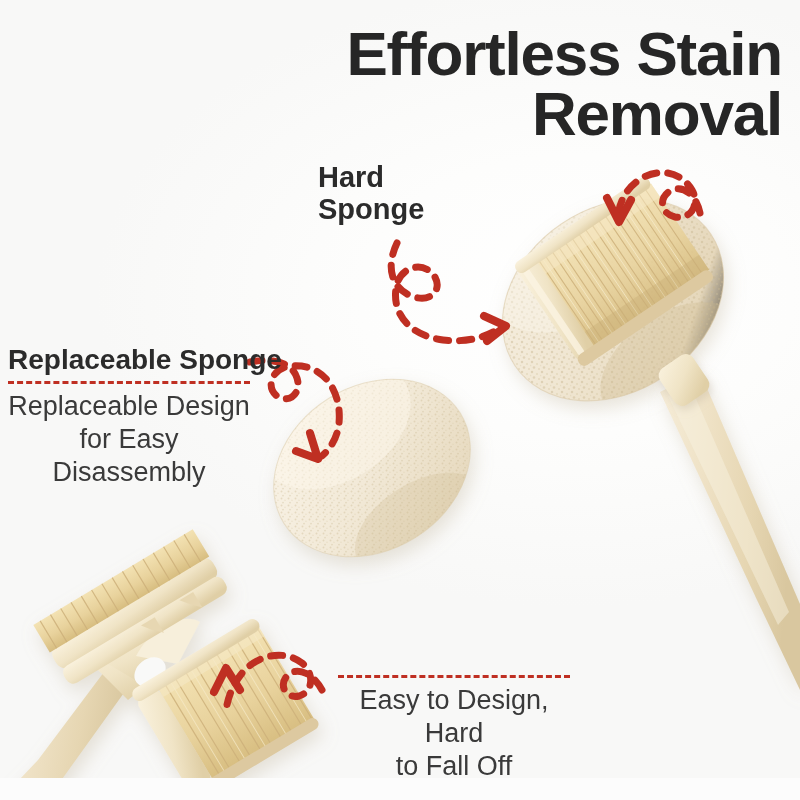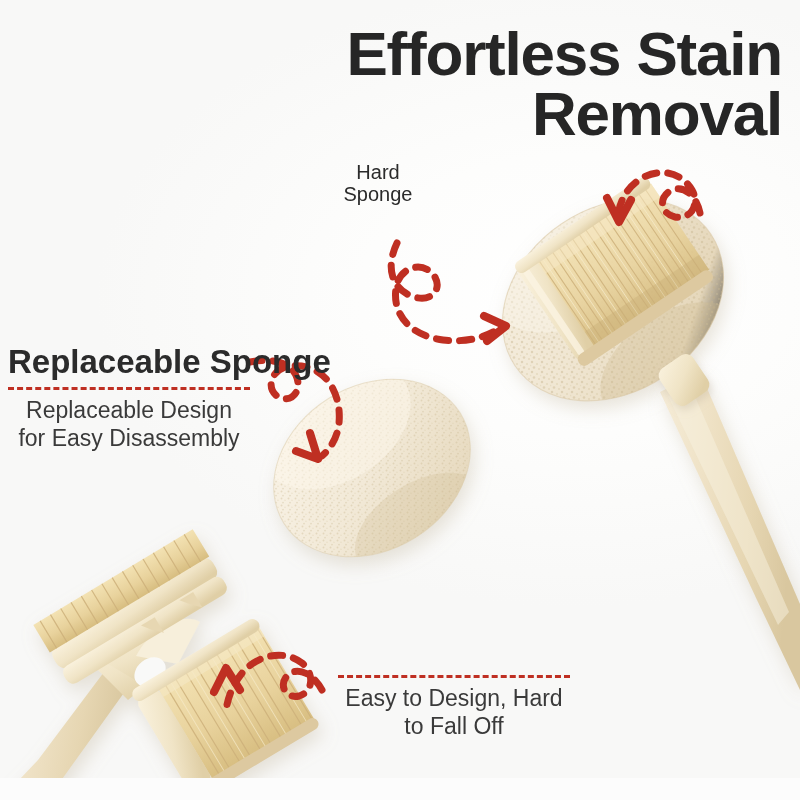--- a/index.html
+++ b/index.html
@@ -31,51 +31,50 @@
     line-height:0.96;
     letter-spacing:-1.2px;
     white-space:pre-line;
   }
 
   
   .feature{ position:absolute; }
   .feature .fh{
     color:#2b2b2b;
     font-weight:700;
-    font-size:33px;
+    font-size:28px;
     line-height:1.05;
     white-space:nowrap;
   }
   .feature .rule{
     height:0;
     border-top:3px dashed #bf2f22;
     margin-top:7px;
     margin-bottom:6px;
   }
   .feature .fs{
     color:#3a3a3a;
     font-weight:400;
-    font-size:23px;
+    font-size:27px;
     line-height:1.22;
     white-space:pre-line;
   }
 
   #feat-sponge{ left:8px; top:345px; width:242px; text-align:center; }
   #feat-sponge .fh{ text-align:left; }
   #feat-position{ left:338px; top:668px; width:232px; text-align:center; }
 
   
   .plabel{
     position:absolute;
     color:#2b2b2b;
-    font-weight:400;
-    font-size:20px;
+    font-weight:700;
+    font-size:29px;
     line-height:1.12;
     white-space:pre-line;
-    text-align:center;
   }
   #lab-hard{ left:318px; top:161px; width:120px; }
   #lab-soft{ left:706px; top:218px; width:92px; }
 
   
   .art{position:absolute;left:0;top:0;width:800px;height:800px;pointer-events:none;}
 </style>
 </head>
 <body>
 

